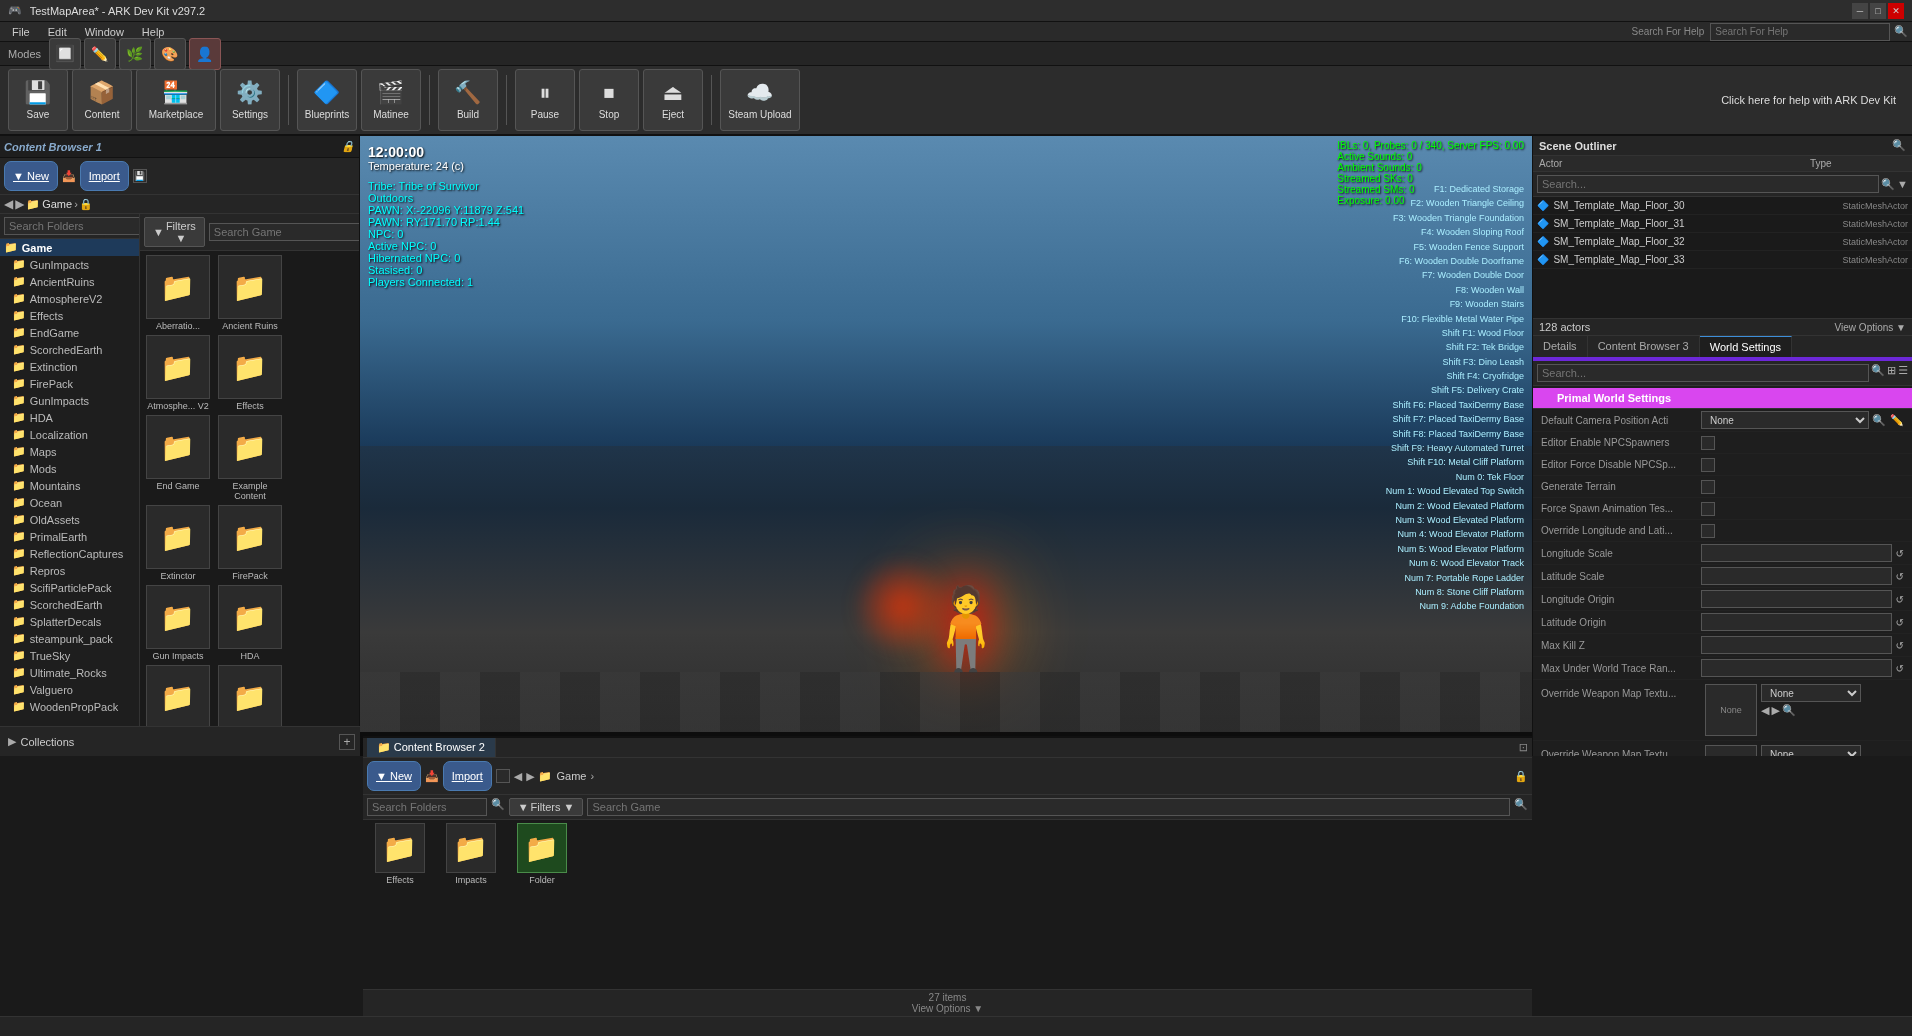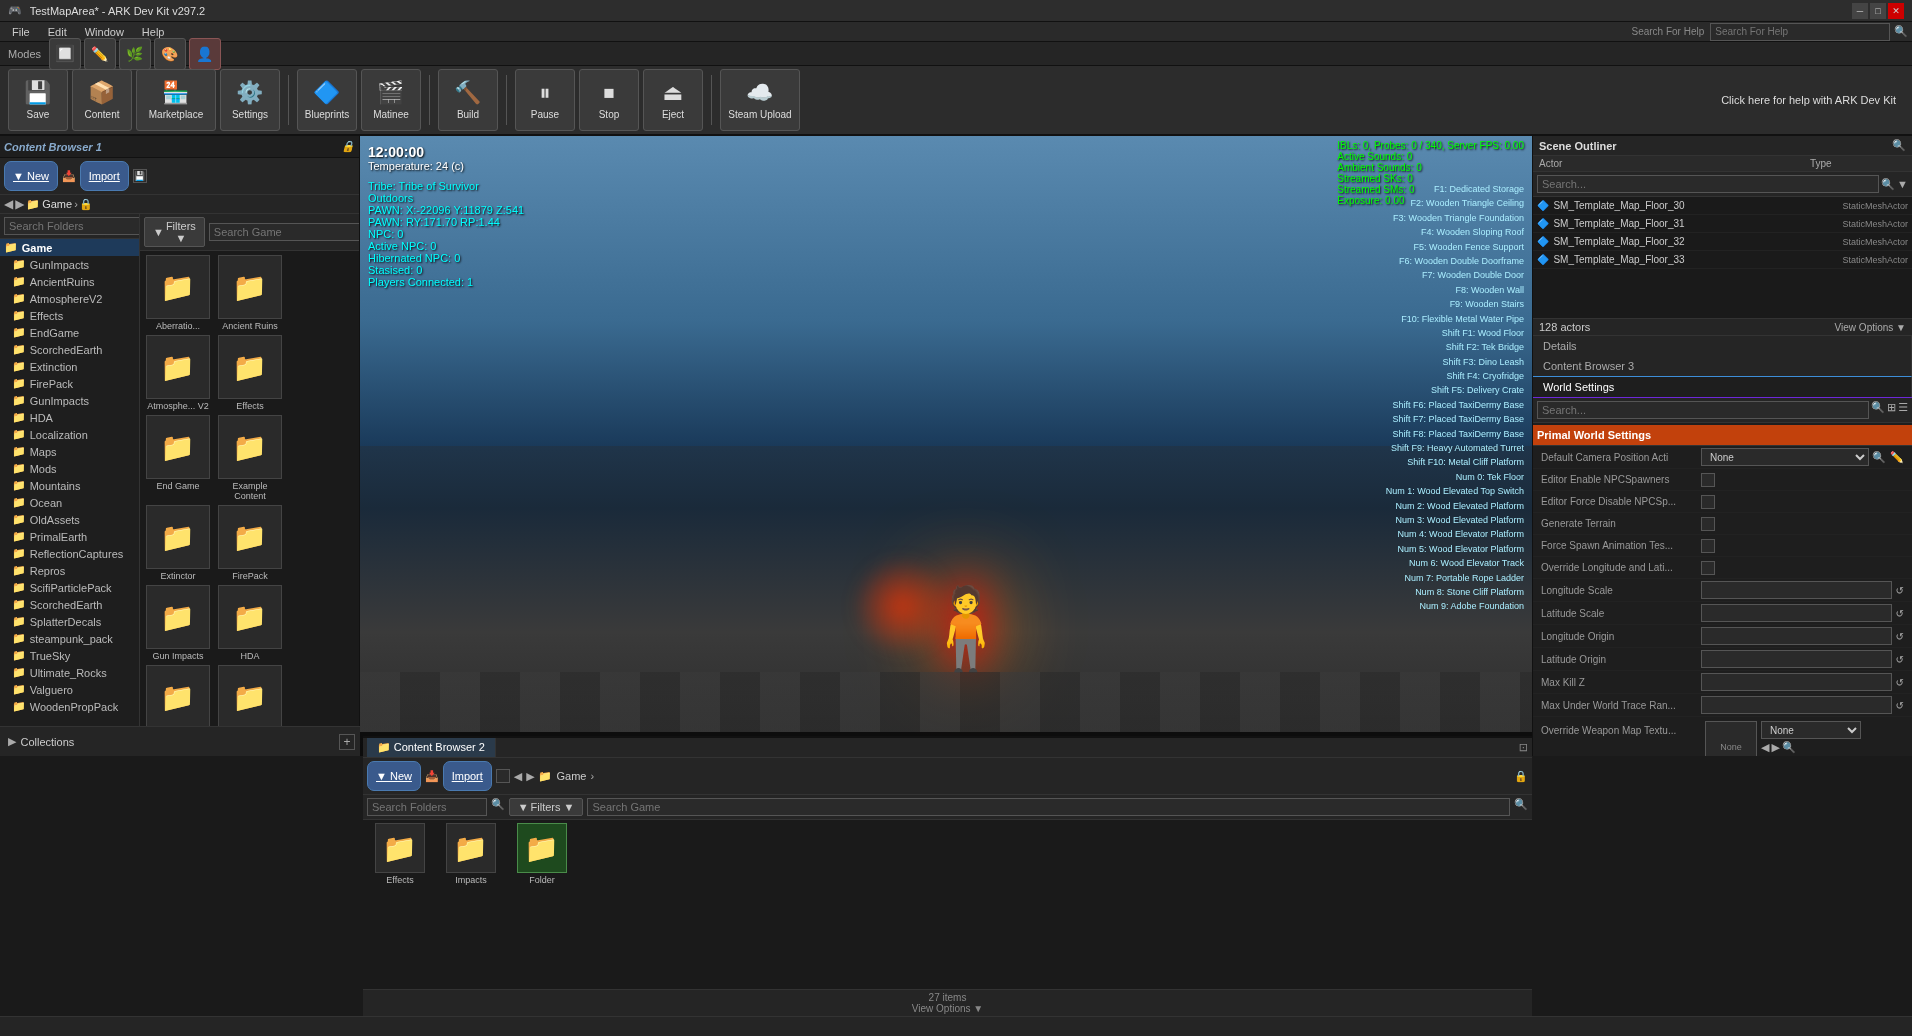--- a/index.html
+++ b/index.html
@@ -341,22 +341,21 @@
     #right-panels {
       width: 380px;
       background: #1e1e1e;
       border-left: 1px solid #111;
       display: flex;
       flex-direction: column;
     }
     .panel-tabs {
       display: flex;
       background: #252525;
-      border-bottom: 1px solid #6d28d9;
-      flex-direction: column;
+      border-bottom: 4px solid #6d28d9;
     }
     .panel-tab {
       padding: 4px 10px;
       font-size: 11px;
       color: #aaa;
       cursor: pointer;
       border-right: 1px solid #333;
     }
     .panel-tab.active {
       background: #1e1e1e;
@@ -421,22 +420,22 @@
       display: flex;
       flex-direction: column;
       overflow: hidden;
     }
     .detail-content {
       flex: 1;
       overflow-y: auto;
       background: #1e1e1e;
     }
     .detail-section-header {
-      background: #c2410c;
-      padding: 4px 4px;
+      background: #d946ef;
+      padding: 4px 24px;
       font-size: 11px;
       color: #fff;
       font-weight: bold;
       border-bottom: 1px solid #333;
       margin-top: 2px;
     }
     .detail-search {
       padding: 3px 4px;
       background: #252525;
       border-bottom: 1px solid #333;

